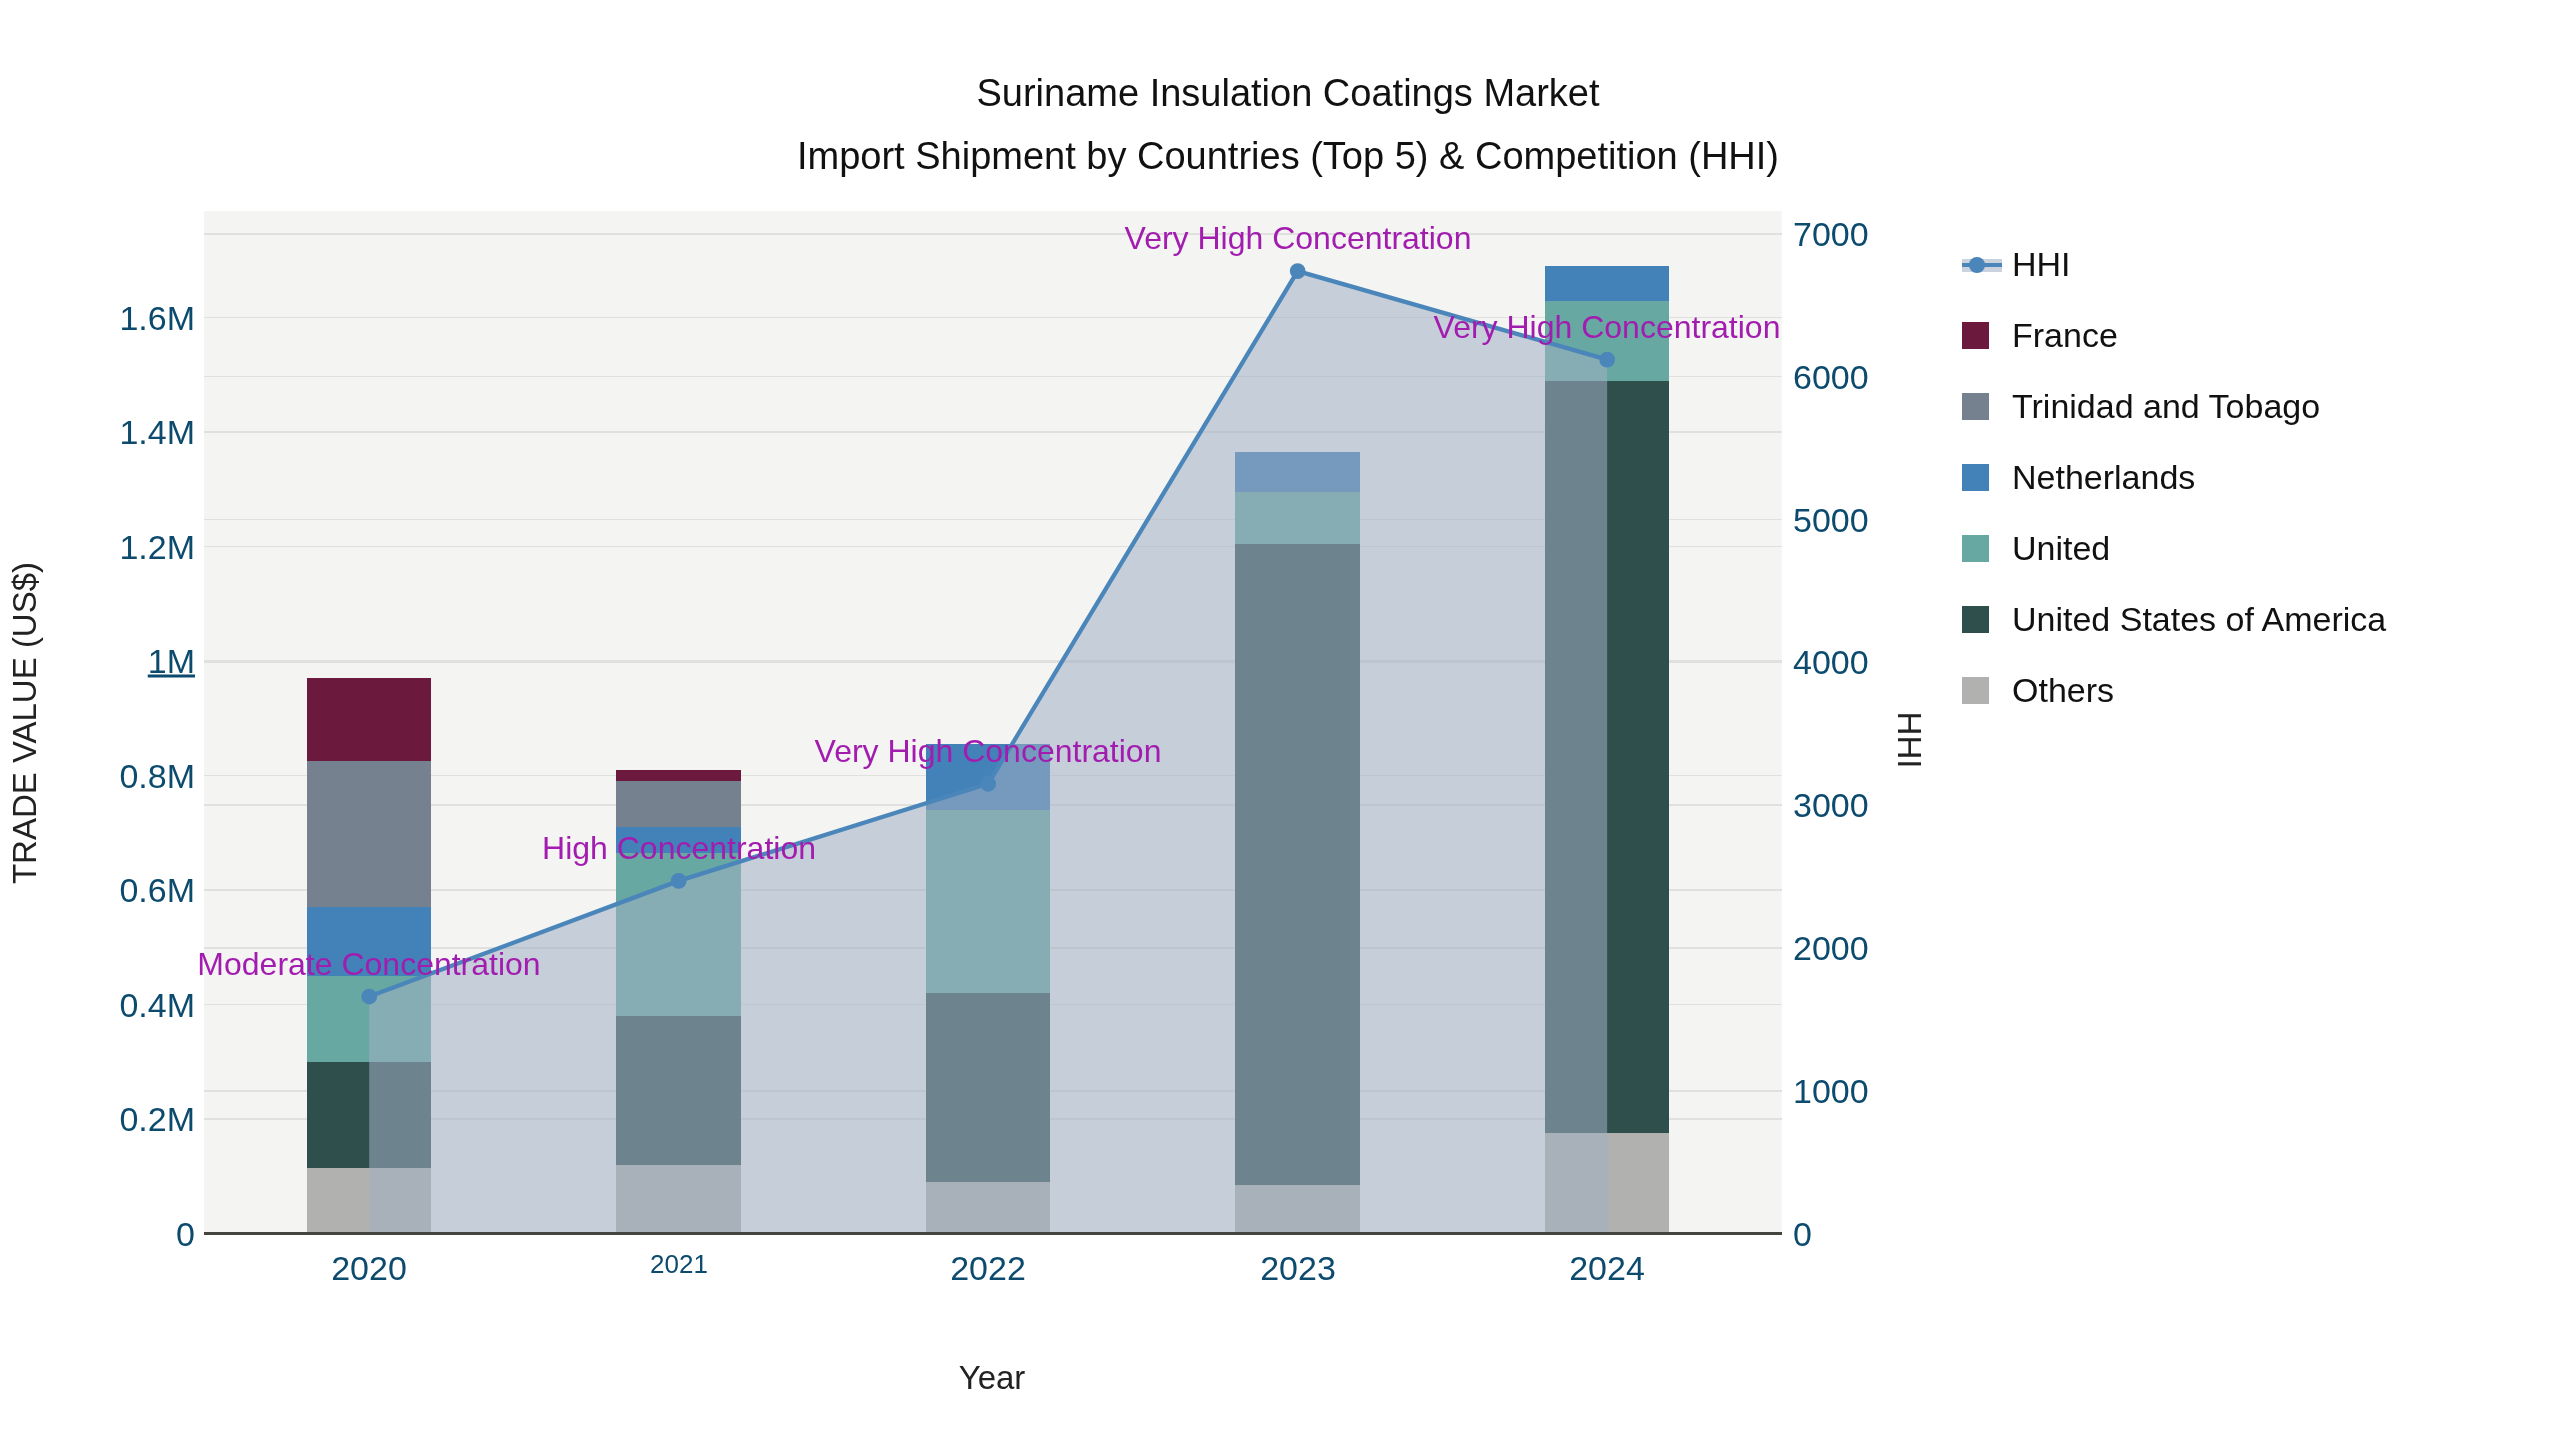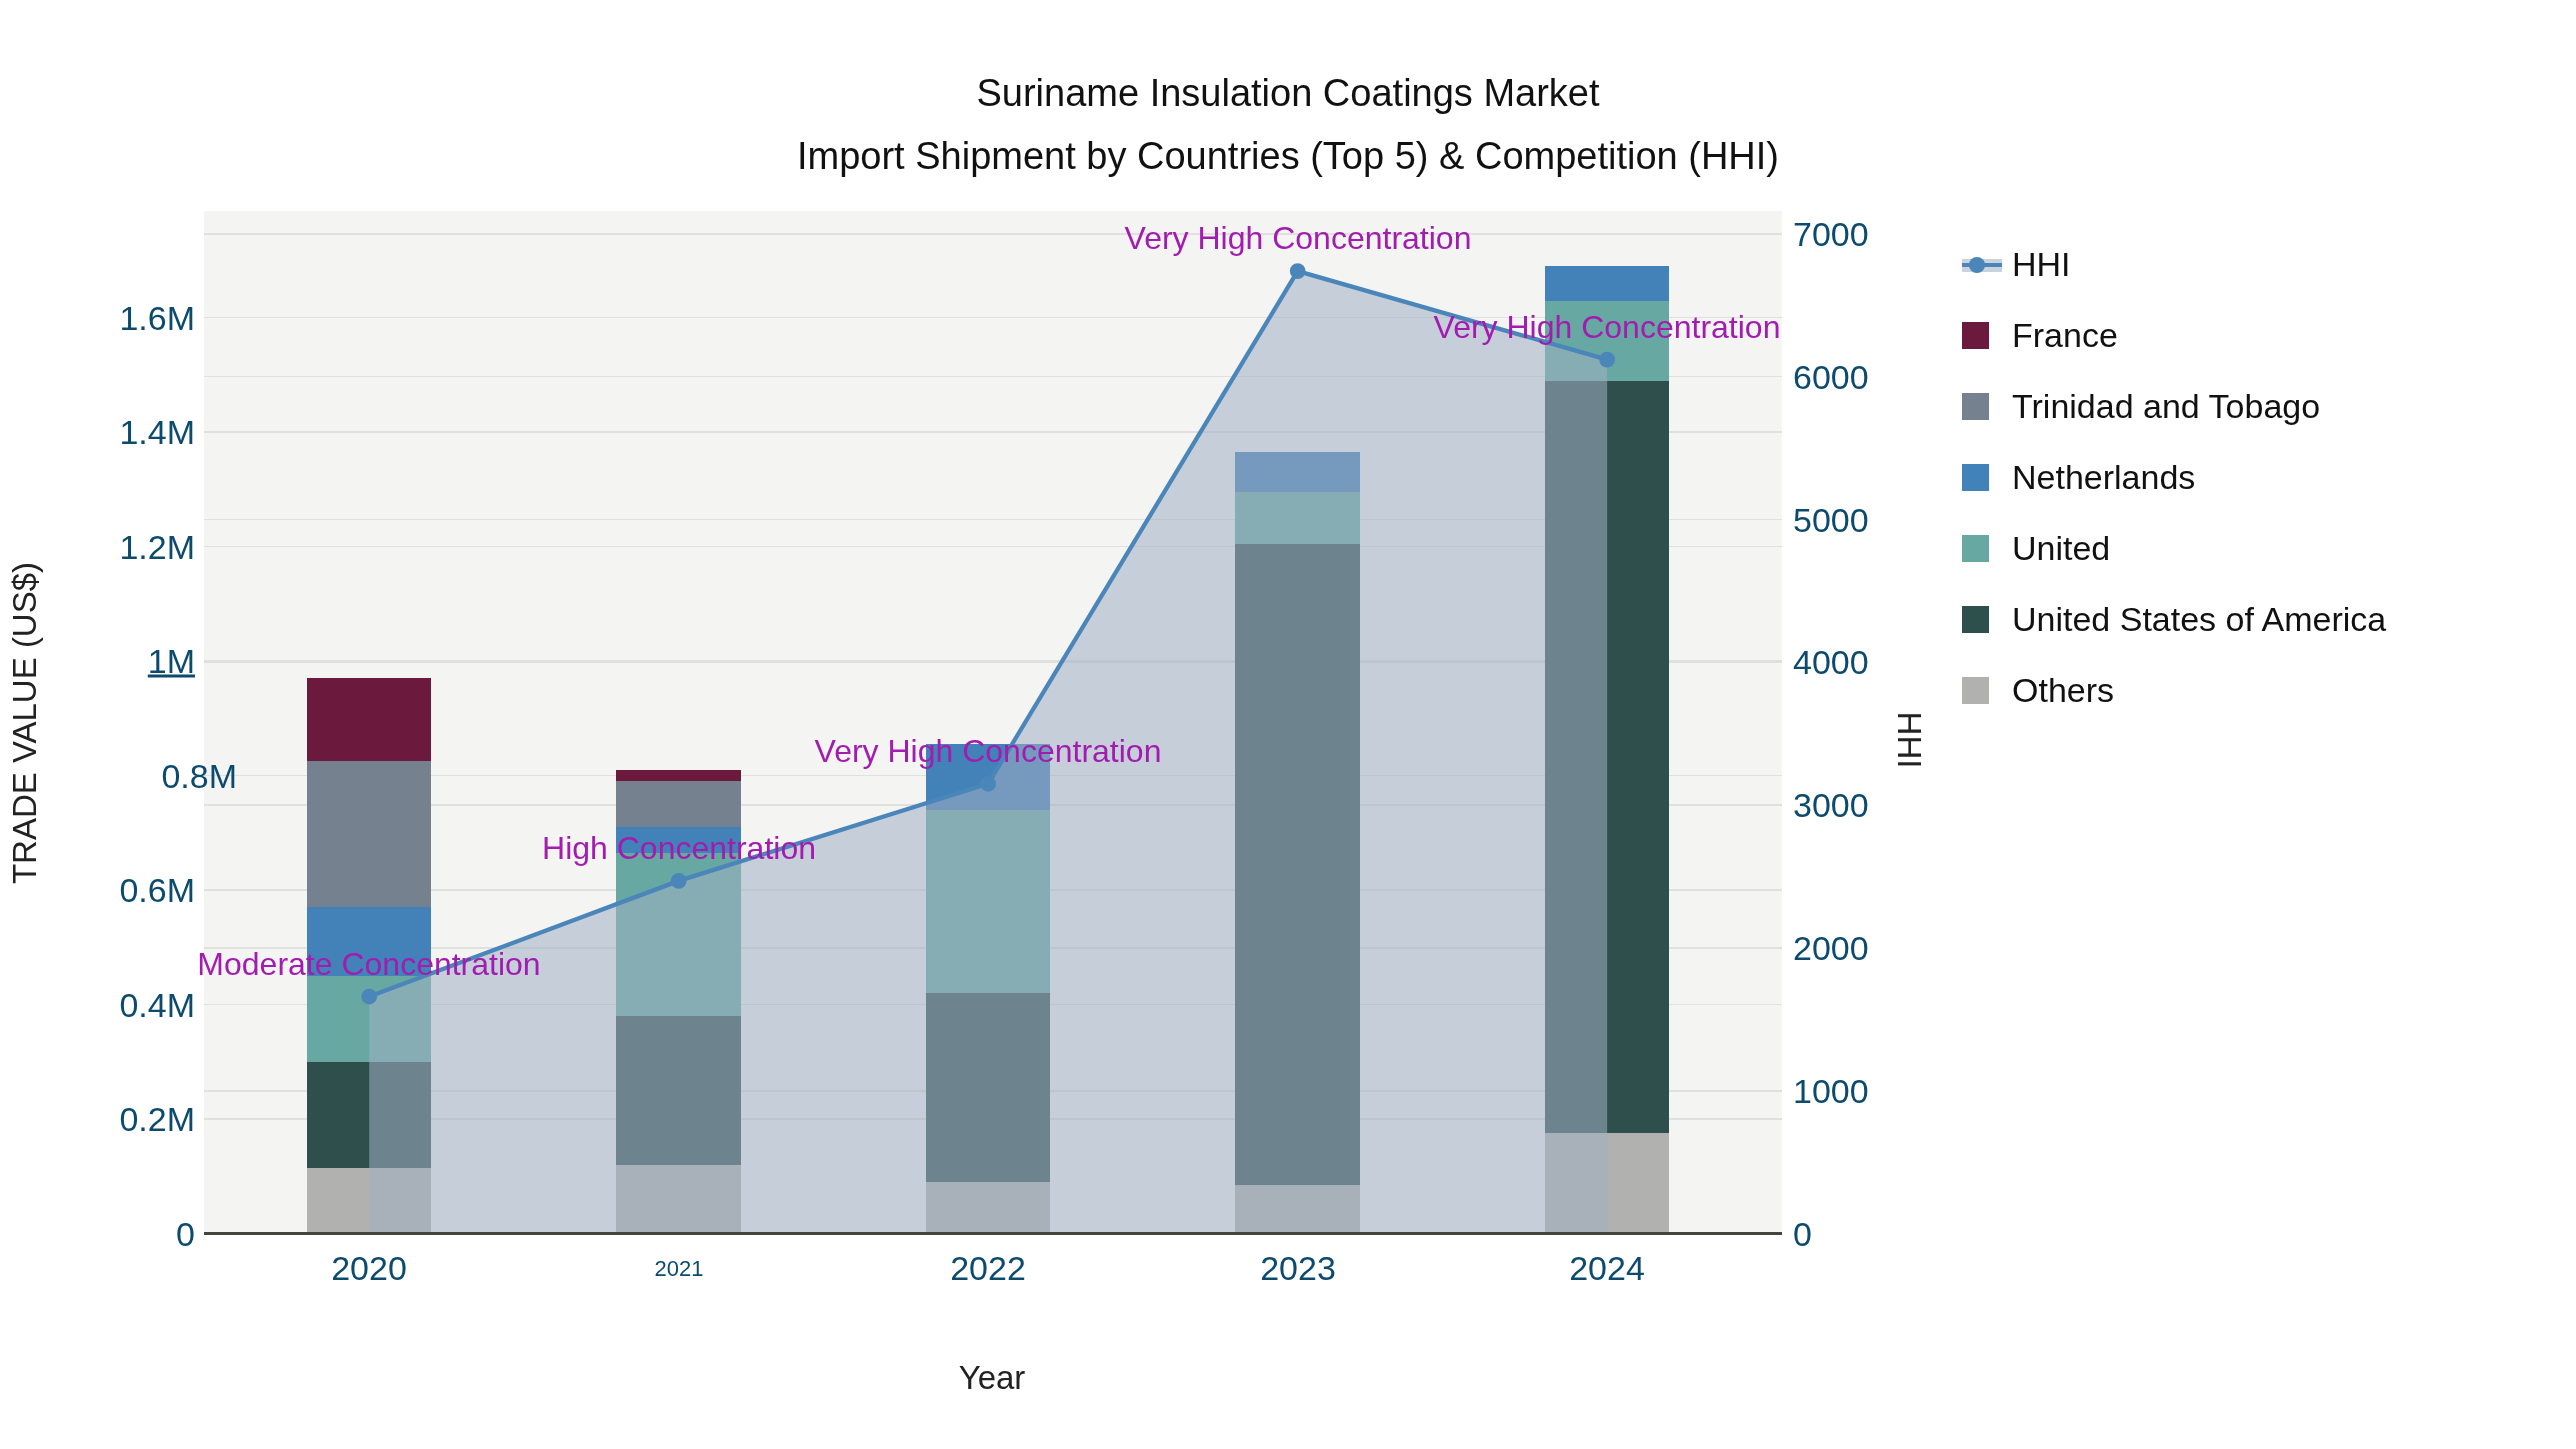--- a/index.html
+++ b/index.html
@@ -91,39 +91,39 @@
 
   <div class="axis-title left" style="left:25px;top:723px;">TRADE VALUE (US$)</div>
   <div class="axis-title right" style="left:1909px;top:740px;">HHI</div>
   <div class="axis-title bottom" style="left:992px;top:1378px;">Year</div>
 
   <div id="yticks-left">
       <div class="tick left" style="top: 1234px;">0</div>
       <div class="tick left" style="top: 1119px;">0.2M</div>
       <div class="tick left" style="top: 1005px;">0.4M</div>
       <div class="tick left" style="top: 890px;">0.6M</div>
-      <div class="tick left" style="top: 776px; padding-left: 42px;">0.8M</div>
+      <div class="tick left" style="top: 776px;">0.8M</div>
       <div class="tick left" style="top: 661px; text-decoration: underline;">1M</div>
       <div class="tick left" style="top: 547px;">1.2M</div>
       <div class="tick left" style="top: 432px;">1.4M</div>
       <div class="tick left" style="top: 318px;">1.6M</div>
     </div>
   <div id="yticks-right">
       <div class="tick right" style="top: 1234px;">0</div>
       <div class="tick right" style="top: 1091px;">1000</div>
       <div class="tick right" style="top: 948px;">2000</div>
       <div class="tick right" style="top: 805px;">3000</div>
       <div class="tick right" style="top: 662px;">4000</div>
       <div class="tick right" style="top: 520px;">5000</div>
       <div class="tick right" style="top: 377px;">6000</div>
       <div class="tick right" style="top: 234px;">7000</div>
     </div>
   <div id="xticks">
       <div class="tick x" style="left: 369px; top: 1249px; font-size: 34px;">2020</div>
-      <div class="tick x" style="left: 679px; top: 1249px; font-size: 22px; margin-top: 7px;">2021</div>
+      <div class="tick x" style="left: 679px; top: 1249px; font-size: 26px;">2021</div>
       <div class="tick x" style="left: 988px; top: 1249px; font-size: 34px;">2022</div>
       <div class="tick x" style="left: 1298px; top: 1249px; font-size: 34px;">2023</div>
       <div class="tick x" style="left: 1607px; top: 1249px; font-size: 34px;">2024</div>
     </div>
   <div id="annotations">
       <div class="annotation" style="left: 369px; top: 964px;">Moderate Concentration</div>
       <div class="annotation" style="left: 679px; top: 848px;">High Concentration</div>
       <div class="annotation" style="left: 988px; top: 751px;">Very High Concentration</div>
       <div class="annotation" style="left: 1298px; top: 238px;">Very High Concentration</div>
       <div class="annotation" style="left: 1607px; top: 327px;">Very High Concentration</div>

